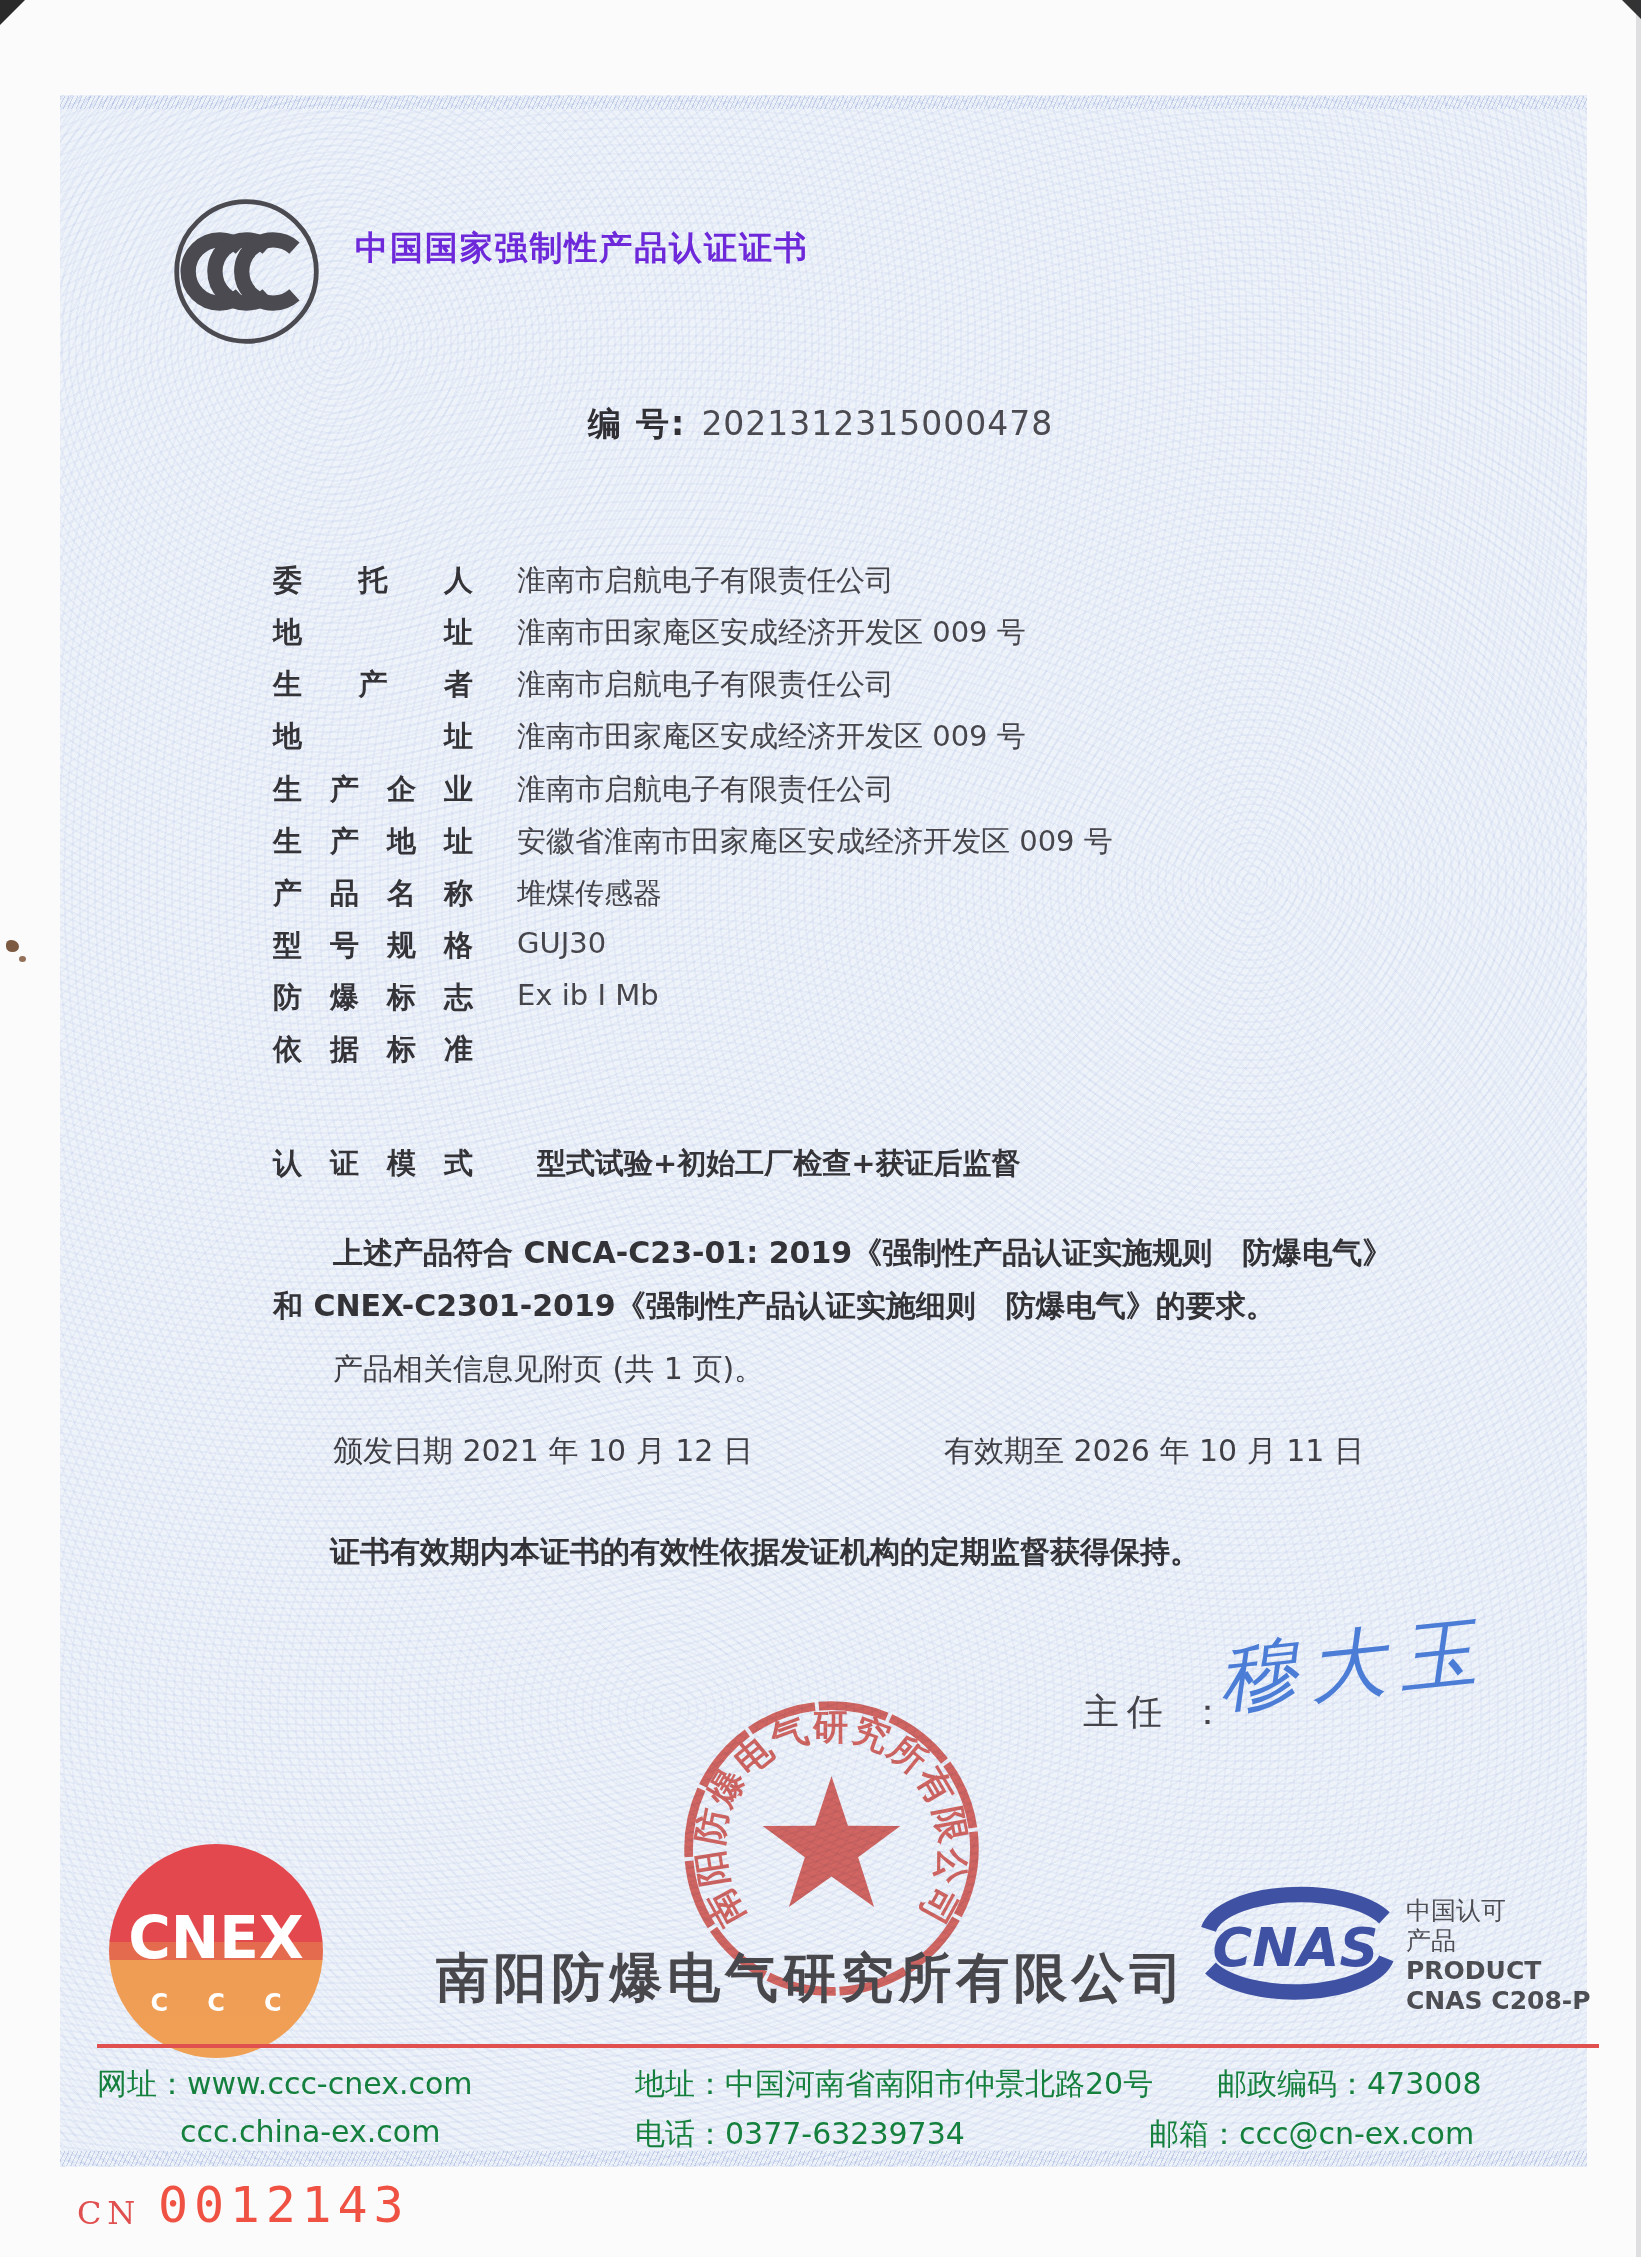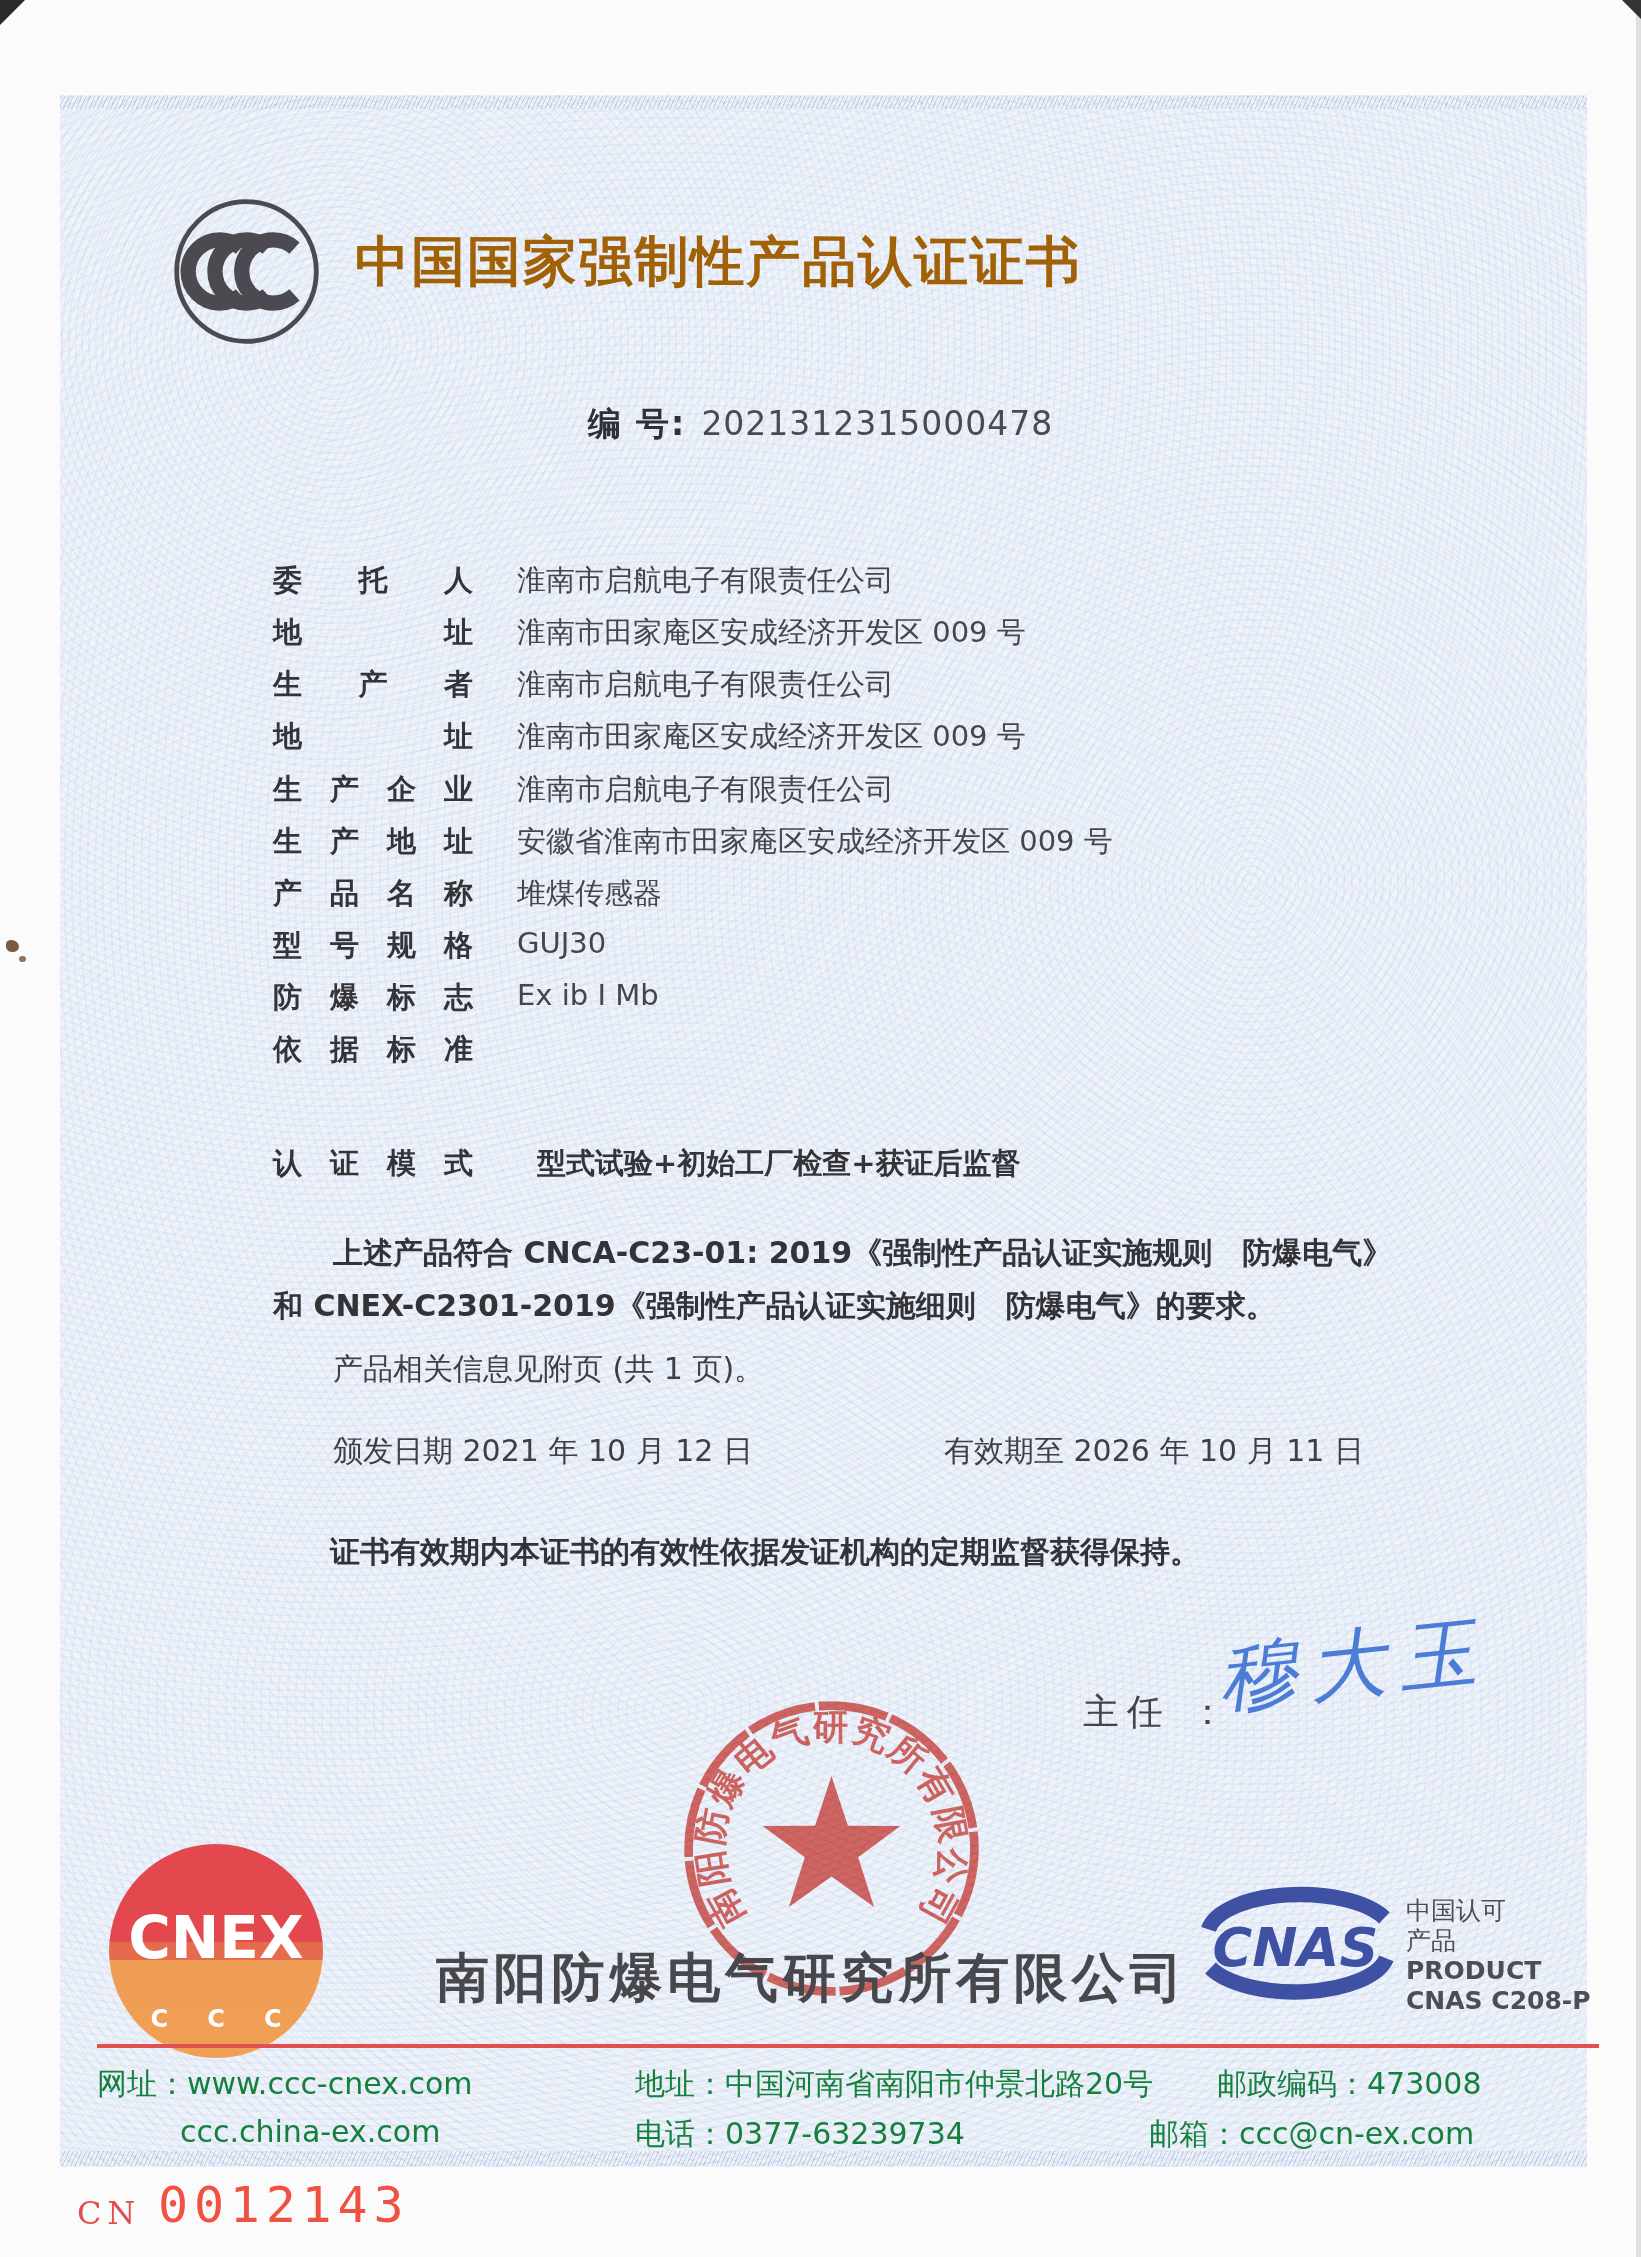--- a/index.html
+++ b/index.html
@@ -19,21 +19,21 @@
       repeating-radial-gradient(circle at 78% 38%, rgba(110,140,210,.065) 0 1.9px, rgba(255,255,255,0) 1.9px 7.7px),
       repeating-radial-gradient(circle at 40% 78%, rgba(110,140,210,.06) 0 1.9px, rgba(255,255,255,0) 1.9px 8.7px);
   }
   .hatch-strip{
     left:60px;width:1527px;height:12.6px;
     background:repeating-linear-gradient(115deg, rgba(95,125,195,.28) 0 1px, rgba(255,255,255,0) 1px 3.9px);
   }
   
   .ccc-logo{left:170px;top:195px;width:153px;height:153px;}
   .page-title{
-    left:355px;top:226px;font-size:54px;font-weight:bold;color:#a16207;
+    left:355px;top:226px;font-size:33px;font-weight:bold;color:#6d28d9;
     letter-spacing:1.9px;white-space:nowrap;
   }
   .number-line{left:0;top:402px;width:1641px;text-align:center;font-size:33px;white-space:nowrap;}
   .number-label{font-weight:bold;color:#2f2f34;letter-spacing:1.9px;}
   .number-value{color:#4a4a50;margin-left:15.4px;letter-spacing:1px;margin-top:40px;}
   
   .frow{left:0;top:0;width:1523px;height:39px;font-size:29px;white-space:nowrap;}
   .flabel{
     position:absolute;left:273px;width:200px;
     font-weight:bold;color:#333338;
@@ -50,21 +50,21 @@
     left:1218px;top:1614px;font-size:77px;font-style:italic;
     letter-spacing:13.5px;transform:rotate(-6deg);white-space:nowrap;
   }
   
   .cnex-circle{
     left:109px;top:1844px;width:214px;height:214px;border-radius:50%;
     background:linear-gradient(180deg,#e2484d 0%,#e2484d 46%,#e56b4f 46%,#e56b4f 54%,#ef9c55 54%,#f0a055 100%);
     text-align:center;
   }
   .cnex-word{display:block;margin-top:60px;font-size:58px;font-weight:bold;color:#ffffff;letter-spacing:0px;}
-  .cnex-ccc{display:block;margin-top:33px;font-size:24px;font-weight:bold;color:#ffffff;letter-spacing:15.4px;text-indent:15.4px;}
+  .cnex-ccc{display:block;margin-top:17px;font-size:24px;font-weight:bold;color:#ffffff;letter-spacing:15.4px;text-indent:15.4px;}
   .issuer-name{left:436px;top:1943px;font-size:53px;font-weight:bold;color:#47474c;letter-spacing:4.8px;white-space:nowrap;}
   .cnas-logo{left:1195px;top:1879px;width:201px;height:124px;}
   .cnas-info{left:1406px;top:1896px;font-size:25px;color:#4d4d54;line-height:30px;white-space:nowrap;}
   .cnas-info .b{font-weight:bold;}
   
   .red-rule{left:97px;top:2044px;width:1502px;height:3.9px;background:#e0504e;}
   .foot{font-size:30px;color:#15803d;white-space:nowrap;text-align:right;}
   
   .serial-prefix{left:77px;top:2194px;font-size:32px;color:#e15050;
     font-family:"DejaVu Serif","Liberation Serif",serif;letter-spacing:5.8px;}

